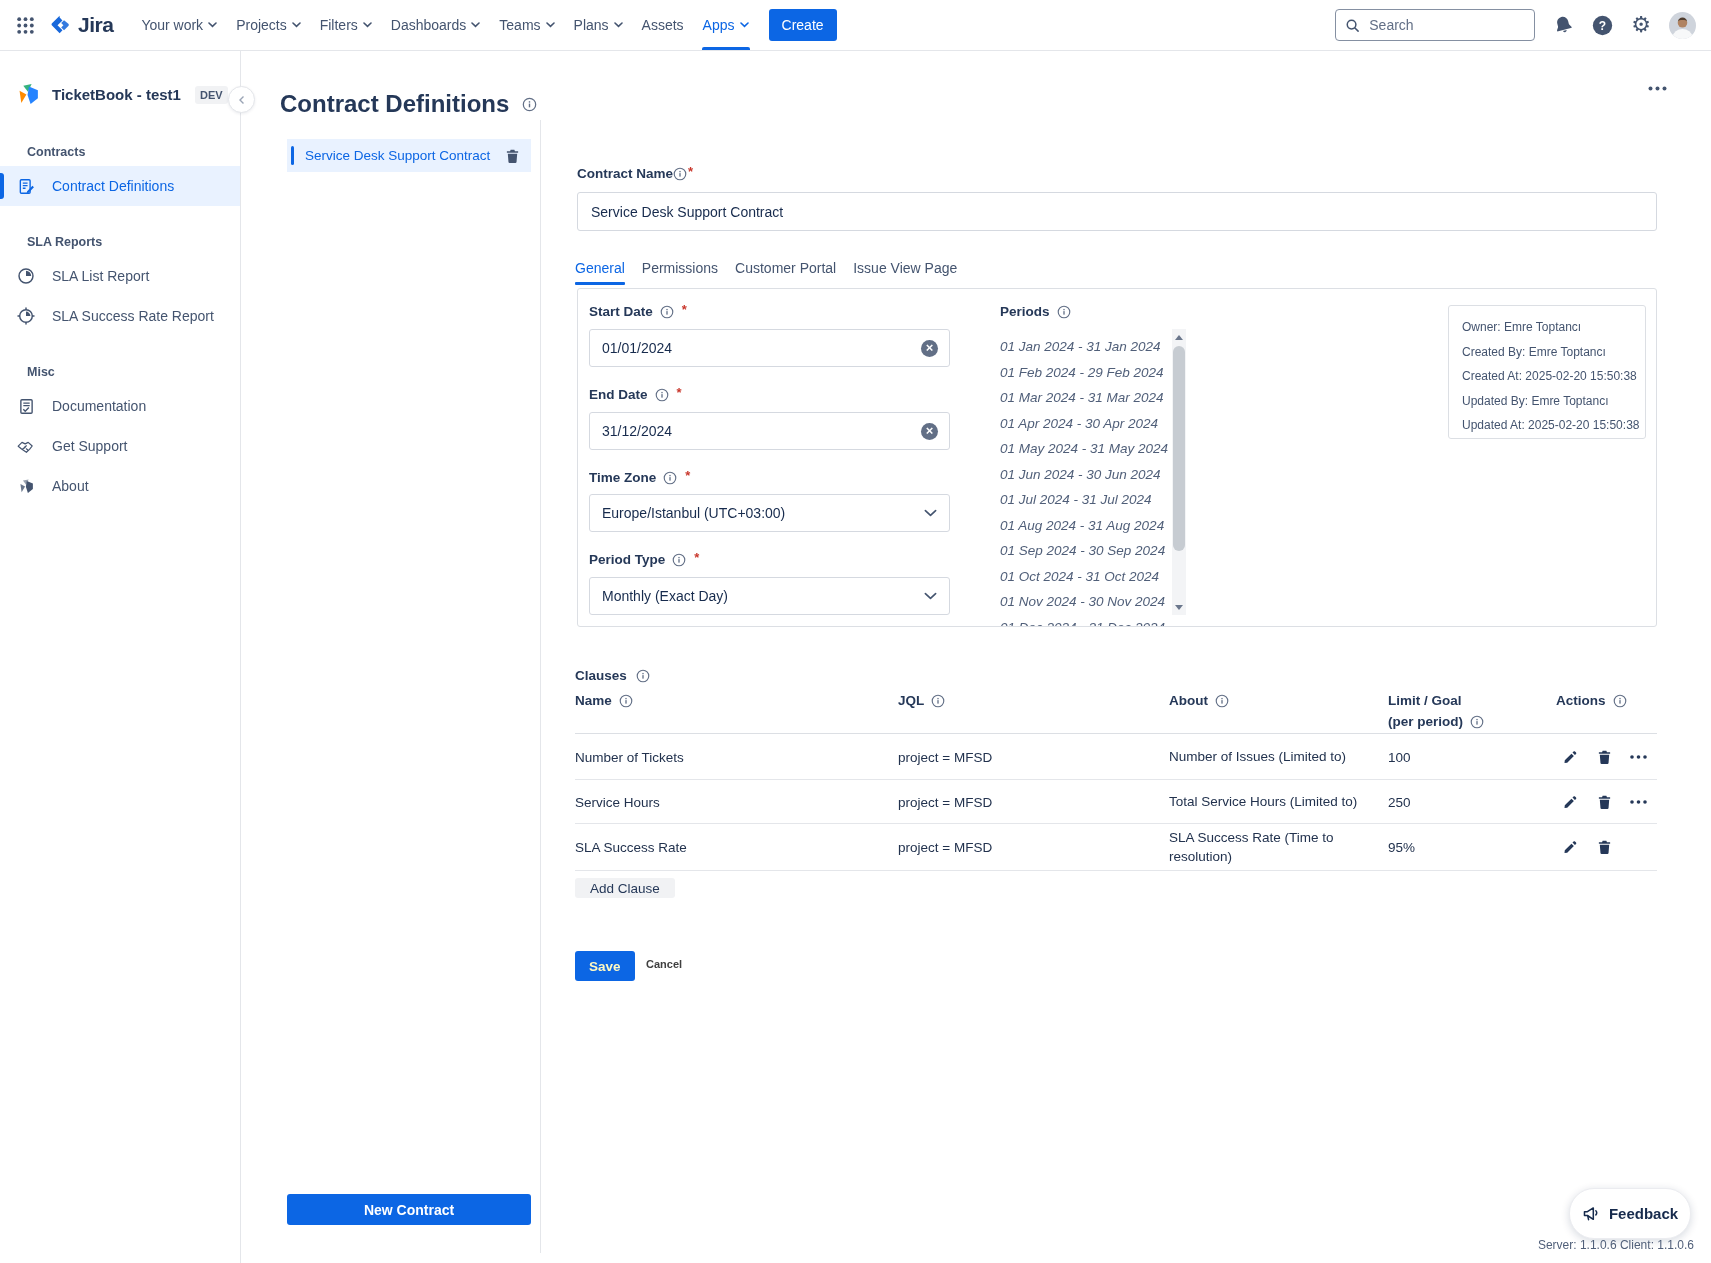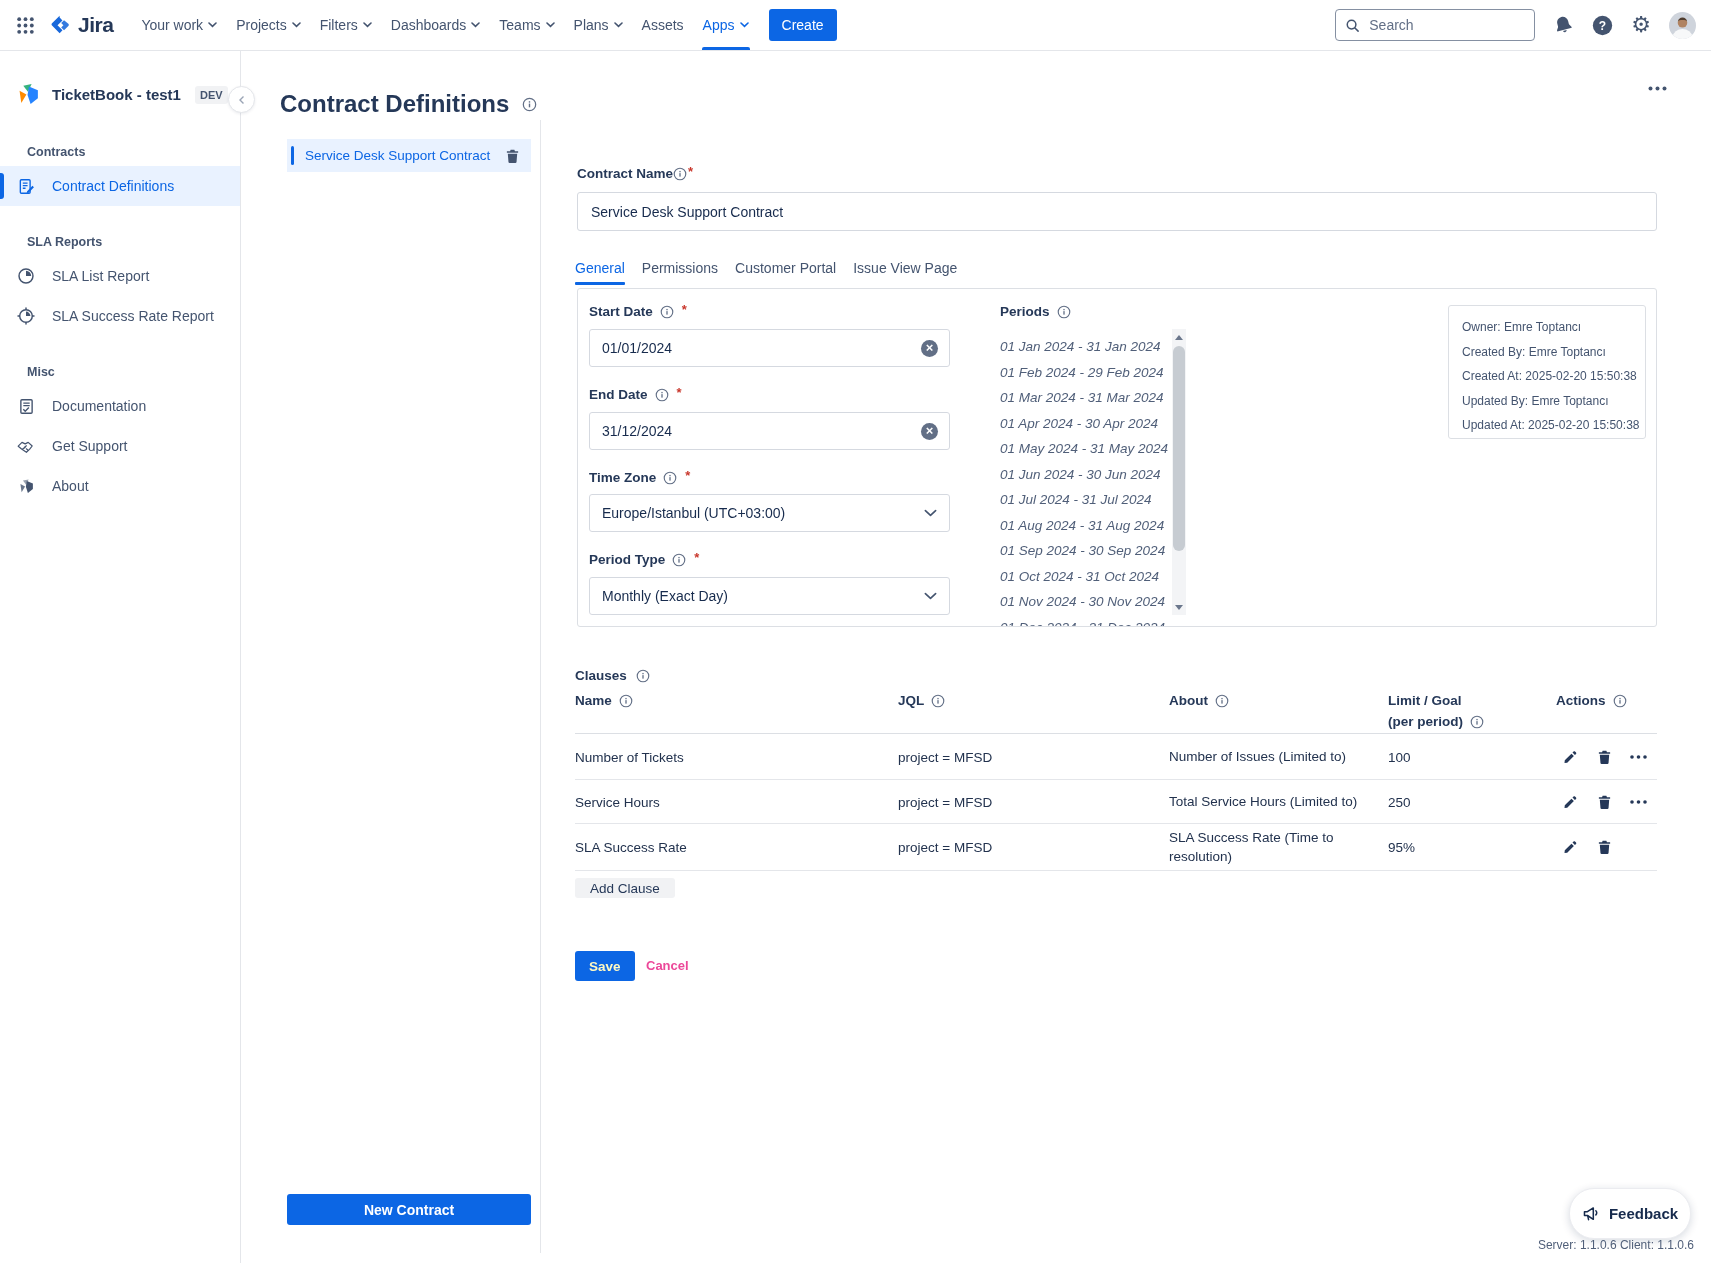--- a/index.html
+++ b/index.html
@@ -82,21 +82,21 @@
   .thead{position:relative;height:42px;border-bottom:1px solid #DCDFE4}
   .th{position:absolute;top:2px;font-size:13.5px;font-weight:600;color:#253858;display:flex;align-items:center;gap:7px;white-space:nowrap}
   .th.c1{left:0}.th.c2{left:323px}.th.c3{left:594px}.th.c4{left:813px}.th.c5{left:981px}
   .th.sub{top:23px;left:813px;font-weight:600}
   .crow{position:relative;border-bottom:1px solid #E4E6EA}
   .cc{position:absolute;top:50%;transform:translateY(-50%);font-size:13.5px;color:#22324E;white-space:nowrap}
   .cc.n{left:0}.cc.j{left:323px}.cc.t{left:594px;width:190px;white-space:normal;line-height:18.5px}.cc.l{left:813px}
   .acticon{position:absolute;top:50%;transform:translateY(-50%);color:#253858;cursor:pointer}
   .add-clause{position:absolute;left:575px;top:878px;height:20px;padding:0 15px;background:#F1F2F4;border:none;border-radius:3px;font-size:13.5px;font-weight:500;color:#253858;font-family:inherit;cursor:pointer}
   .save-btn{position:absolute;left:575px;top:951px;height:30px;padding:0 14px;background:#0C66E4;color:#fef9c3;border:none;border-radius:3px;font-size:13.5px;font-weight:600;font-family:inherit;cursor:pointer}
-  .cancel-btn{position:absolute;left:646px;top:958px;font-size:13px;font-weight:600;color:#ec4899;cursor:pointer}
+  .cancel-btn{position:absolute;left:646px;top:958px;font-size:11px;font-weight:600;color:#404040;cursor:pointer}
   
   .feedback-btn{position:absolute;left:1569px;top:1188px;width:120px;height:49px;background:#fff;border:1px solid #EBECF0;border-radius:25px;box-shadow:0 2px 9px rgba(9,30,66,.16);display:flex;align-items:center;justify-content:center;gap:8px;font-size:15px;font-weight:700;color:#172B4D;cursor:pointer}
   .version-text{position:absolute;right:17px;top:1238px;font-size:12px;color:#505F79}
 </style>
 </head>
 <body>
 
 <div class="screen">
 
   <header class="topnav">

